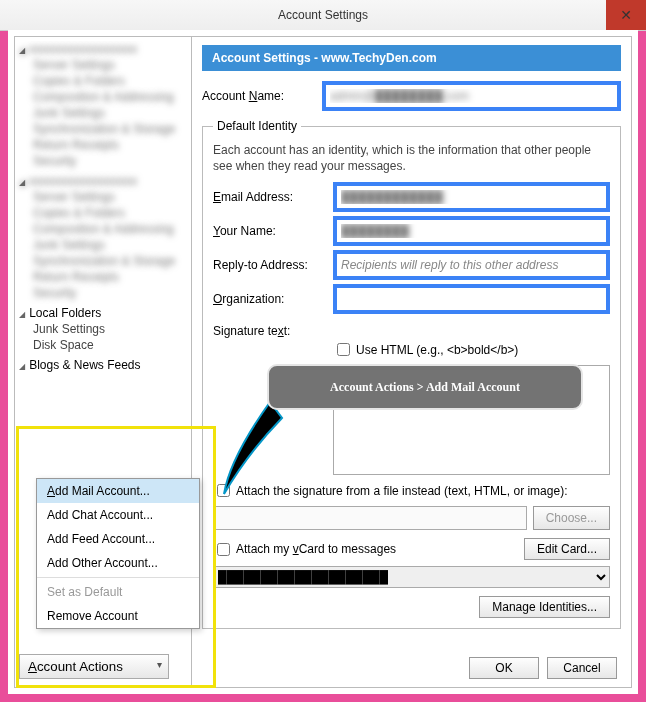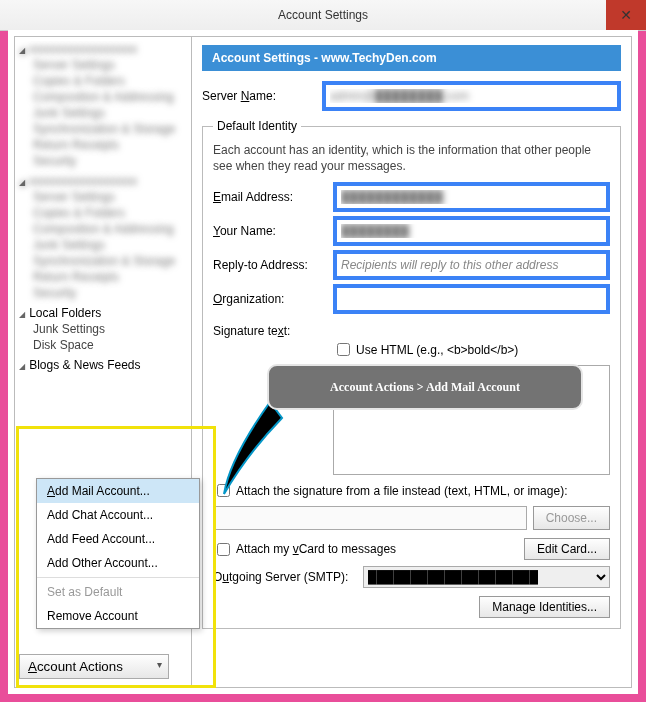--- a/index.html
+++ b/index.html
@@ -99,21 +99,21 @@
           </div>
         </div>
 
         <div class="content">
           <div class="banner">
             <span>Account Settings - </span>
             <span>www.TechyDen.com</span>
           </div>
 
           <div class="row">
-            <label><span>Server </span><span class="under">N</span>ame:</label>
+            <label><span>Account </span><span class="under">N</span>ame:</label>
             <input type="text" class="blurtxt" value="admin@████████.com" style="">
           </div>
 
           <fieldset>
             <legend>Default Identity</legend>
             <div class="desc">Each account has an identity, which is the information that other people see when they read your messages.</div>
 
             <div class="row">
               <label><span class="under">E</span>mail Address:</label>
               <input type="text" class="blurtxt" value="████████████" style="">
@@ -151,33 +151,36 @@
               <button class="btn" disabled="">Choose...</button>
             </div>
 
             <div class="vcard-row">
               <input type="checkbox" style="margin-right: 6px;">
               <span>Attach my <span class="under">v</span>Card to messages</span>
               <button class="btn">Edit Card...</button>
             </div>
 
             <div class="row" style="margin-top:6px;">
-              <label style="width:150px;">O<span class="under">u</span>tgoing Server (SMTP):</label>
               <select style="flex:1;">
                 <option class="blurtxt">████████████████████</option>
               </select>
             </div>
 
             <div class="manage-row">
               <button class="btn">Manage Identities...</button>
             </div>
           </fieldset>
         </div>
       </div>
 
+      <div class="footer-btns">
+        <button class="btn">OK</button>
+        <button class="btn">Cancel</button>
+      </div>
     </div>
   </div>
 
   <div class="highlight-box"></div>
 
   <div class="context-menu">
     <div class="mi hl"><span class="under">A</span>dd Mail Account...</div>
     <div class="mi">Add Chat Account...</div>
     <div class="mi">Add Feed Account...</div>
     <div class="mi">Add Other Account...</div>

